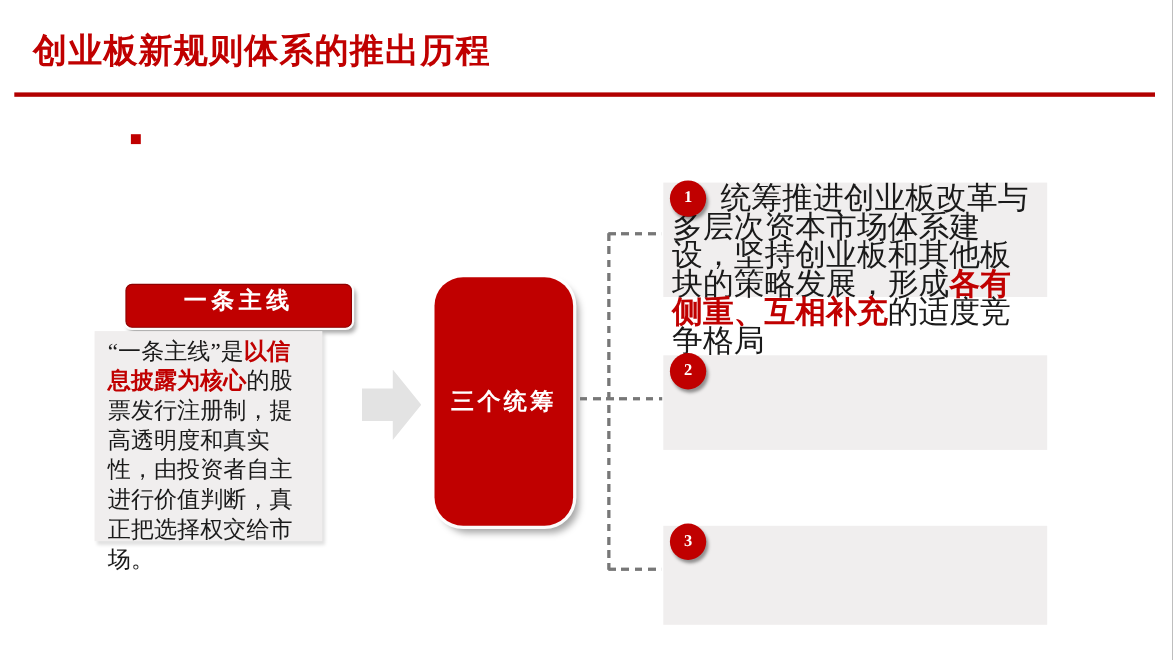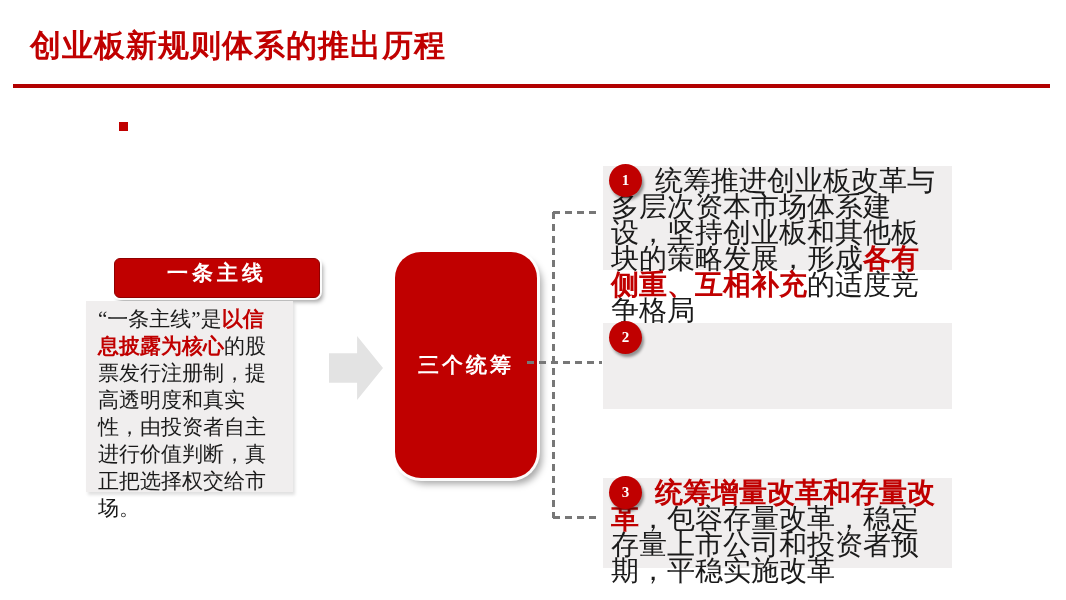--- a/index.html
+++ b/index.html
@@ -54,21 +54,21 @@
     font-size:21px;line-height:27px;
     box-shadow:2px 3px 3px rgba(0,0,0,.12);
   }
   
   .arrow-right{
     position:absolute;left:329px;top:336px;width:54px;height:64px;
     background:var(--arrow-gray);
     clip-path:polygon(0 27%,52% 27%,52% 0,100% 50%,52% 100%,52% 73%,0 73%);
   }
   .center-box{
-    position:absolute;left:395px;top:252px;width:142px;height:226px;
+    position:absolute;left:395px;top:252px;width:126px;height:226px;
     background:var(--accent-red);border-radius:26px;
     box-shadow:0 0 0 3px rgba(255,255,255,.95),5px 6px 7px rgba(0,0,0,.35);
     display:flex;align-items:center;justify-content:center;
   }
   .center-box span{
     color:#fff;font-weight:bold;font-size:21px;letter-spacing:3px;
   }
   
   .dash-h{position:absolute;height:3px;
     background:repeating-linear-gradient(90deg,var(--connector-gray) 0 7px,transparent 7px 12px);}
@@ -132,16 +132,15 @@
     <span class="item-badge">1</span>
     <p class="item-text"><span>统筹推进创业板改革与多层次资本市场体系建设，坚持创业板和其他板块的策略发展，形成</span><span class="red-bold">各有侧重、互相补充</span><span>的适度竞争格局</span></p>
   </div>
 
   <div class="item-card item-2">
     <span class="item-badge">2</span>
   </div>
 
   <div class="item-card item-3">
     <span class="item-badge">3</span>
-    <p class="item-text"><span class="red-bold">统筹增量改革和存量改革</span><span>，包容存量改革，稳定存量上市公司和投资者预期，平稳实施改革</span></p>
   </div>
 
 </div>
 
 </body></html>

